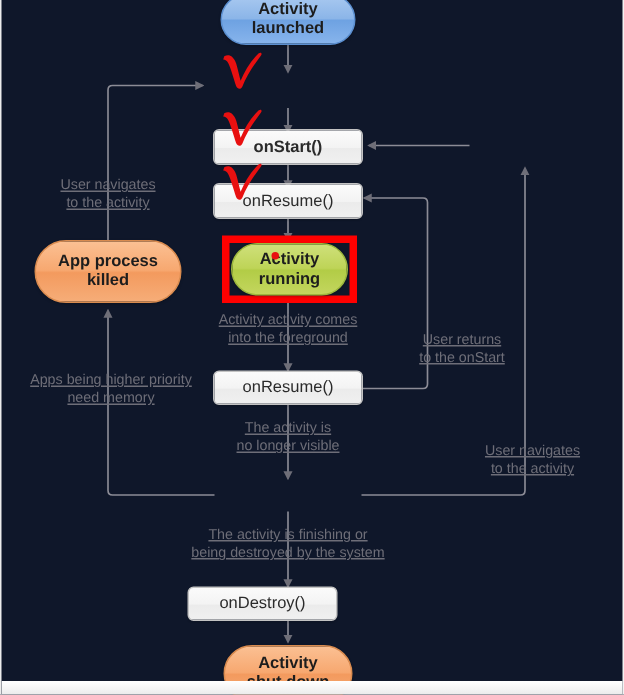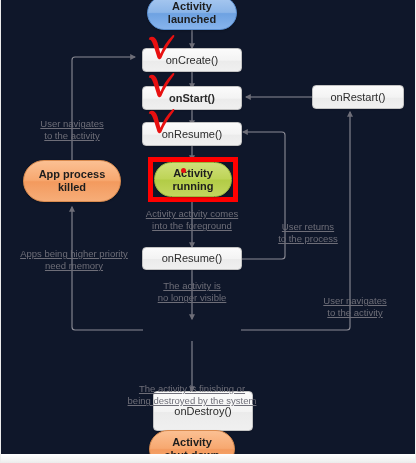--- a/index.html
+++ b/index.html
@@ -145,23 +145,20 @@
 
       <path d="M 312 97 L 245 97" marker-end="url(#arrow)"></path>
     </g>
   </svg>
 
   <div class="node terminal blue" style="left:146px; top:-4px; width:90px; height:34px;">
     <span style="white-space:pre-line;">Activity
 launched</span>
   </div>
 
-  <div class="node method" style="left:141px; top:48px; width:100px; height:24px;">
-    <span>onCreate()</span>
-  </div>
 
   <div class="node method" style="left:141px; top:86px; width:100px; height:24px;font-weight:bold;">
     <span>onStart()</span>
   </div>
 
   <div class="node method" style="left:141px; top:122px; width:100px; height:24px;justify-content:center;">
     <span>onResume()</span>
   </div>
 
   <div class="highlight-box" style="left:147px; top:157px; width:90px; height:45px;"></div>
@@ -170,57 +167,54 @@
     <span style="white-space:pre-line;">Activity
 running</span>
   </div>
   <div class="red-dot" style="left:180px; top:168px;"></div>
 
   <div class="node method" style="left:141px; top:247px; width:100px; height:23px;">
     <span>onResume()</span>
   </div>
 
 
-  <div class="node method" style="left:152px; top:391px; width:100px; height:40px;">
+  <div class="node method" style="left:124px; top:391px; width:100px; height:23px;">
     <span>onDestroy()</span>
   </div>
 
-  <div class="node method" style="left:311px; top:85px; width:92px; height:24px;">
-    <span>onRestart()</span>
-  </div>
 
   <div class="node terminal orange" style="left:22px; top:160px; width:98px; height:42px;">
     <span style="white-space:pre-line;">App process
 killed</span>
   </div>
 
   <div class="node terminal orange" style="left:148px; top:430px; width:86px; height:38px;">
     <span style="white-space:pre-line;">Activity
 shut down</span>
   </div>
 
   <div class="edge-label" style="left:16px; top:118px; width:110px;">User navigates
 to the activity</div>
 
   <div class="edge-label" style="left:121px; top:208px; width:140px;">Activity activity comes
 into the foreground</div>
 
   <div class="edge-label" style="left:259px; top:221px; width:96px;">User returns
-to the process</div>
+to the onStart</div>
 
   <div class="edge-label" style="left:12px; top:248px; width:122px;">Apps being higher priority
 need memory</div>
 
   <div class="edge-label" style="left:136px; top:280px; width:110px;">The activity is
 no longer visible</div>
 
   <div class="edge-label" style="left:301px; top:295px; width:106px;">User navigates
 to the activity</div>
 
-  <div class="edge-label" style="left:116px; top:351px; width:150px;margin-top:32px;">The activity is finishing or
+  <div class="edge-label" style="left:116px; top:351px; width:150px;">The activity is finishing or
 being destroyed by the system</div>
 
   <svg class="checkmark" style="left:146px; top:34px;" viewBox="0 0 30 26" xmlns="http://www.w3.org/2000/svg">
     <path d="M2.5 3.5 C5.5 2.0 8.5 3.0 10.5 8.5 C11.6 12.2 12.4 16.2 13.4 19.8
              C16.0 13.6 20.0 6.6 25.5 1.5 C26.8 0.6 28.0 1.4 27.0 3.0
              C21.5 10.2 17.0 17.6 14.6 23.6 C13.6 25.8 11.4 25.6 10.4 23.4
              C8.6 18.0 7.0 12.0 5.2 8.2 C4.3 6.3 3.2 5.6 1.8 5.6 Z" fill="#e81010"></path>
   </svg>
 
   <svg class="checkmark" style="left:146px; top:72px;" viewBox="0 0 30 26" xmlns="http://www.w3.org/2000/svg">

